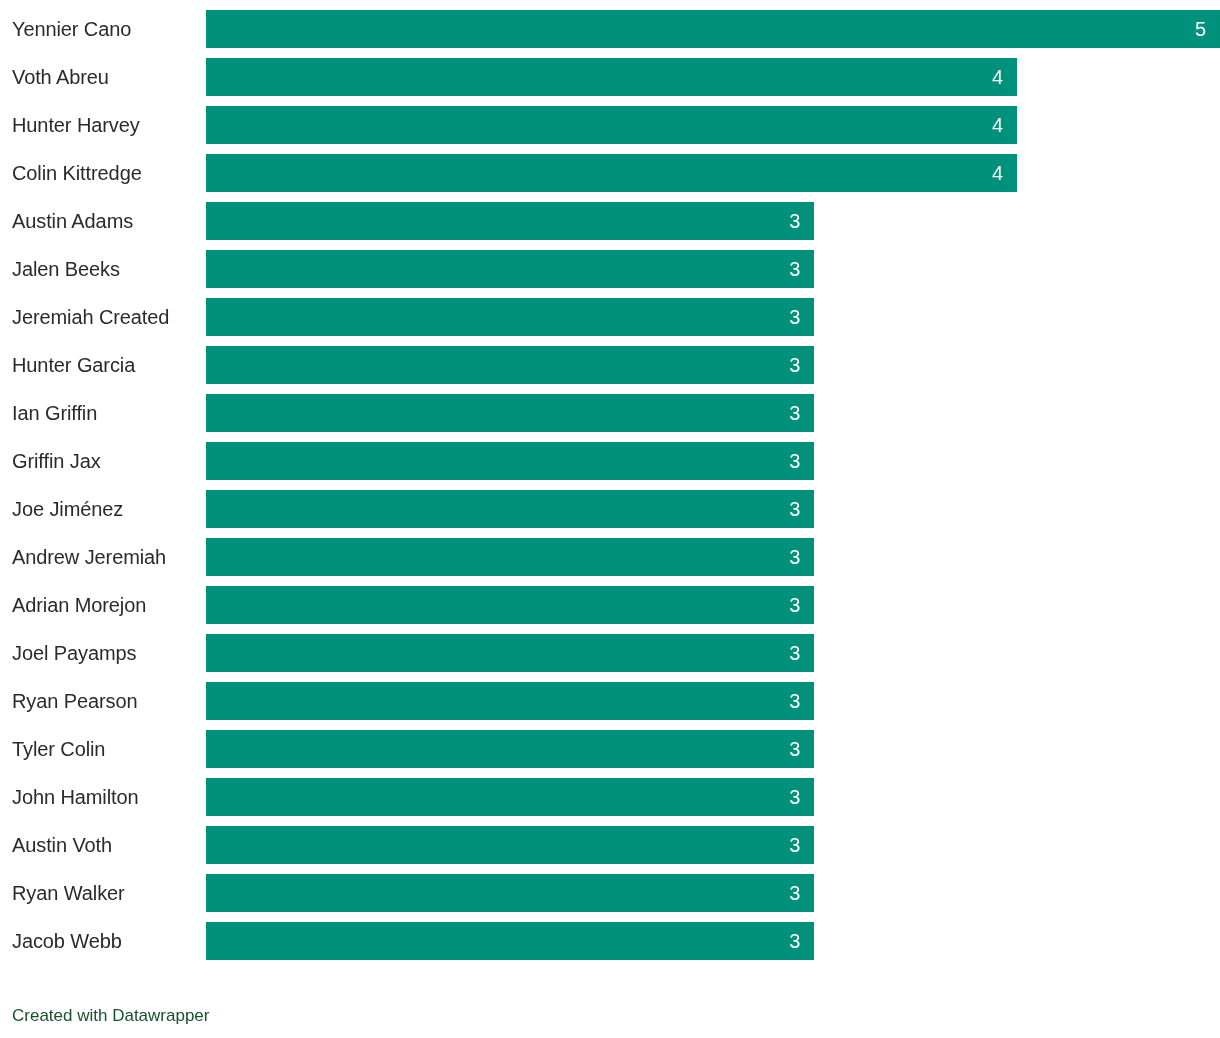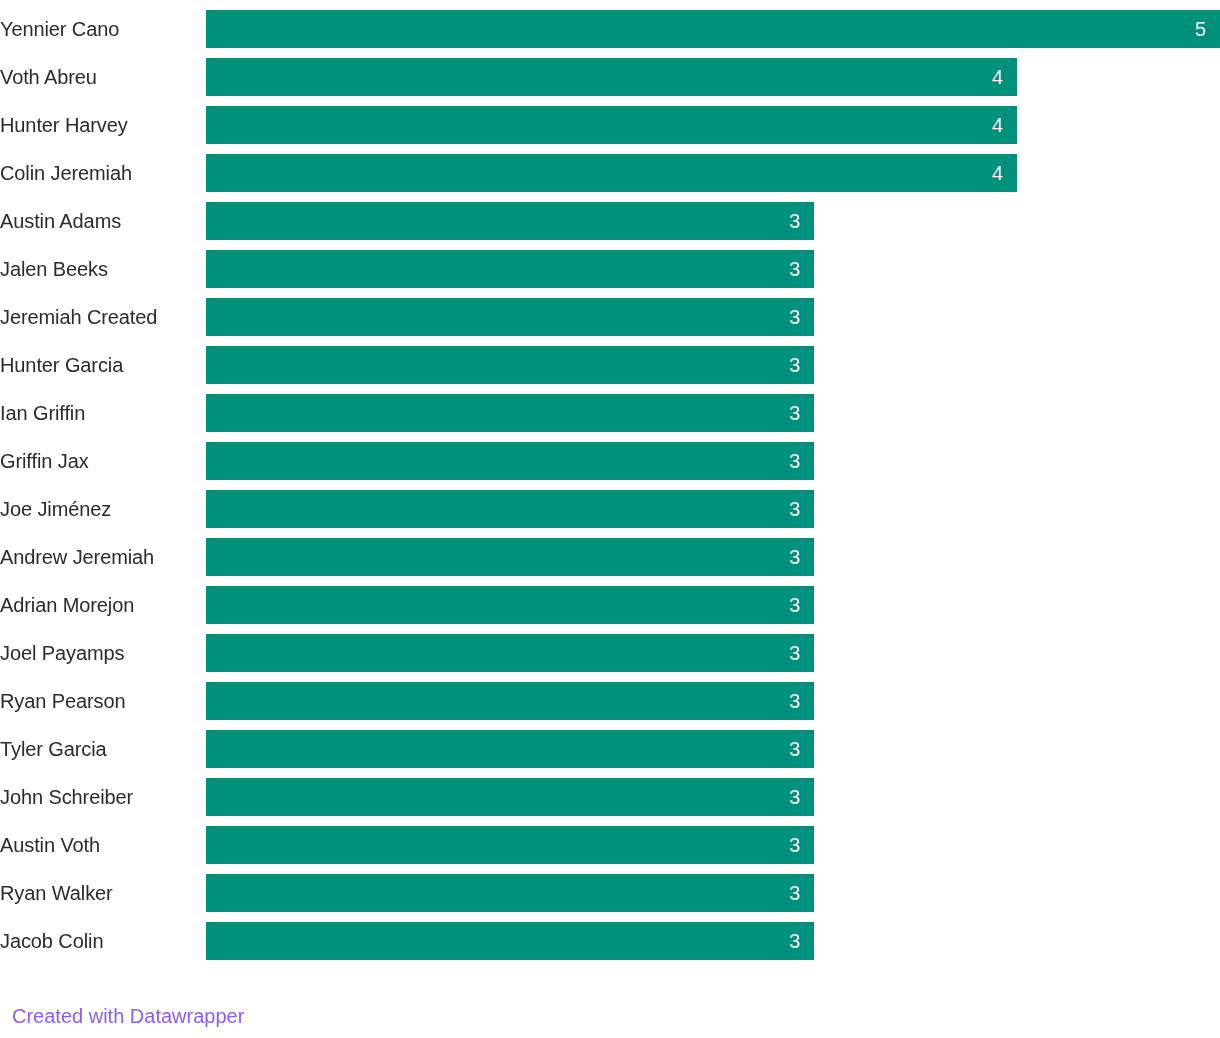--- a/index.html
+++ b/index.html
@@ -34,20 +34,21 @@
     height: 38px;
     margin-bottom: 10px;
     display: flex;
     align-items: center;
   }
 
   .row-label {
     width: 206px;
     flex: 0 0 206px;
     box-sizing: border-box;
+    padding-left: 12px;
     padding-right: 6px;
     font-size: 20px;
     line-height: 24px;
     color: #2b2b2b;
     white-space: nowrap;
     overflow: visible;
     letter-spacing: -0.1px;
   }
 
   .bar-track {
@@ -73,23 +74,23 @@
     line-height: 20px;
     color: #ffffff;
     padding-right: 14px;
     white-space: nowrap;
   }
 
   .chart-footer {
     position: absolute;
     left: 12px;
     bottom: 10px;
-    font-size: 20px;
+    font-size: 17px;
     line-height: 24px;
-    color: #8b5cf6;
+    color: #14532d;
     white-space: nowrap;
   }
 </style>
 </head>
 <body>
 
 <div id="chart-root">
 
   <div class="bars-area">
       <div class="bar-row">
@@ -110,21 +111,21 @@
       </div>
       <div class="bar-row">
         <div class="row-label">Hunter Harvey</div>
         <div class="bar-track">
           <div class="bar-fill" style="background: rgb(0, 145, 124); width: 80%;">
             <span class="bar-value" style="color: rgb(255, 255, 255);">4</span>
           </div>
         </div>
       </div>
       <div class="bar-row">
-        <div class="row-label">Colin Jeremiah</div>
+        <div class="row-label">Colin Kittredge</div>
         <div class="bar-track">
           <div class="bar-fill" style="background: rgb(0, 145, 124); width: 80%;">
             <span class="bar-value" style="color: rgb(255, 255, 255);">4</span>
           </div>
         </div>
       </div>
       <div class="bar-row">
         <div class="row-label">Austin Adams</div>
         <div class="bar-track">
           <div class="bar-fill" style="background: rgb(0, 145, 124); width: 60%;">
@@ -206,29 +207,29 @@
       </div>
       <div class="bar-row">
         <div class="row-label">Ryan Pearson</div>
         <div class="bar-track">
           <div class="bar-fill" style="background: rgb(0, 145, 124); width: 60%;">
             <span class="bar-value" style="color: rgb(255, 255, 255);">3</span>
           </div>
         </div>
       </div>
       <div class="bar-row">
-        <div class="row-label">Tyler Garcia</div>
-        <div class="bar-track">
-          <div class="bar-fill" style="background: rgb(0, 145, 124); width: 60%;">
-            <span class="bar-value" style="color: rgb(255, 255, 255);">3</span>
-          </div>
-        </div>
-      </div>
-      <div class="bar-row">
-        <div class="row-label">John Schreiber</div>
+        <div class="row-label">Tyler Colin</div>
+        <div class="bar-track">
+          <div class="bar-fill" style="background: rgb(0, 145, 124); width: 60%;">
+            <span class="bar-value" style="color: rgb(255, 255, 255);">3</span>
+          </div>
+        </div>
+      </div>
+      <div class="bar-row">
+        <div class="row-label">John Hamilton</div>
         <div class="bar-track">
           <div class="bar-fill" style="background: rgb(0, 145, 124); width: 60%;">
             <span class="bar-value" style="color: rgb(255, 255, 255);">3</span>
           </div>
         </div>
       </div>
       <div class="bar-row">
         <div class="row-label">Austin Voth</div>
         <div class="bar-track">
           <div class="bar-fill" style="background: rgb(0, 145, 124); width: 60%;">
@@ -238,21 +239,21 @@
       </div>
       <div class="bar-row">
         <div class="row-label">Ryan Walker</div>
         <div class="bar-track">
           <div class="bar-fill" style="background: rgb(0, 145, 124); width: 60%;">
             <span class="bar-value" style="color: rgb(255, 255, 255);">3</span>
           </div>
         </div>
       </div>
       <div class="bar-row">
-        <div class="row-label">Jacob Colin</div>
+        <div class="row-label">Jacob Webb</div>
         <div class="bar-track">
           <div class="bar-fill" style="background: rgb(0, 145, 124); width: 60%;">
             <span class="bar-value" style="color: rgb(255, 255, 255);">3</span>
           </div>
         </div>
       </div>
     </div>
 
   <div class="chart-footer">Created with Datawrapper</div>
 

